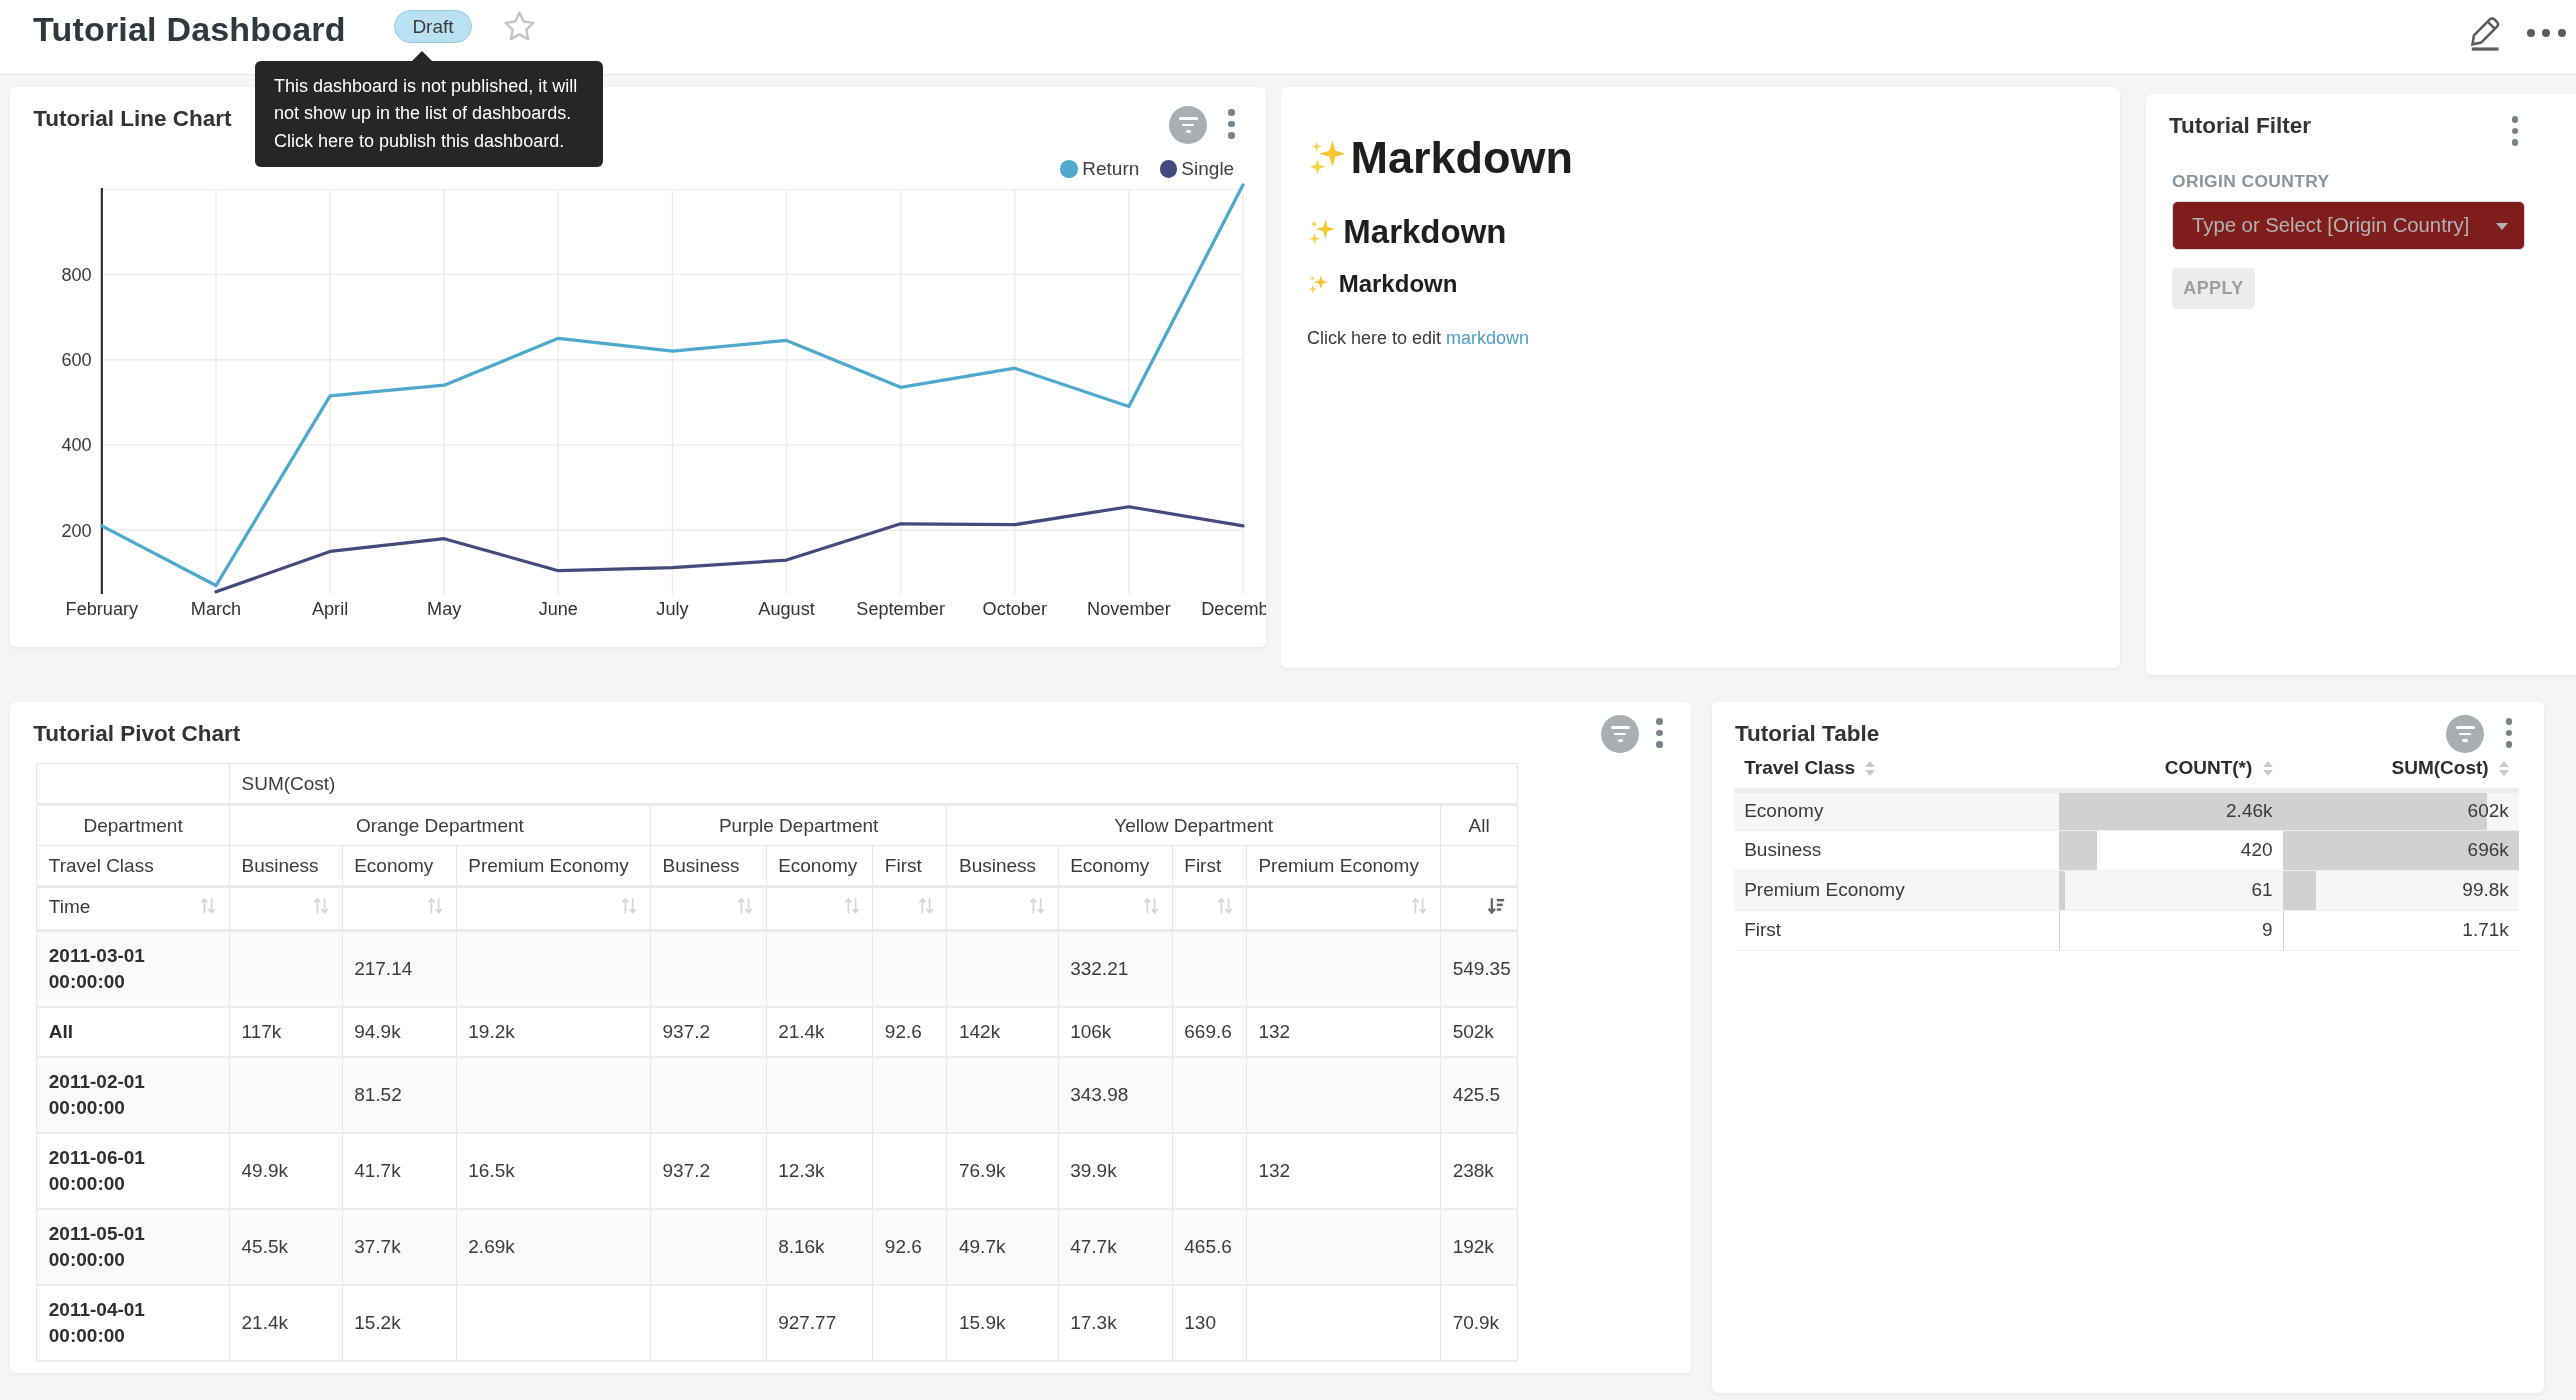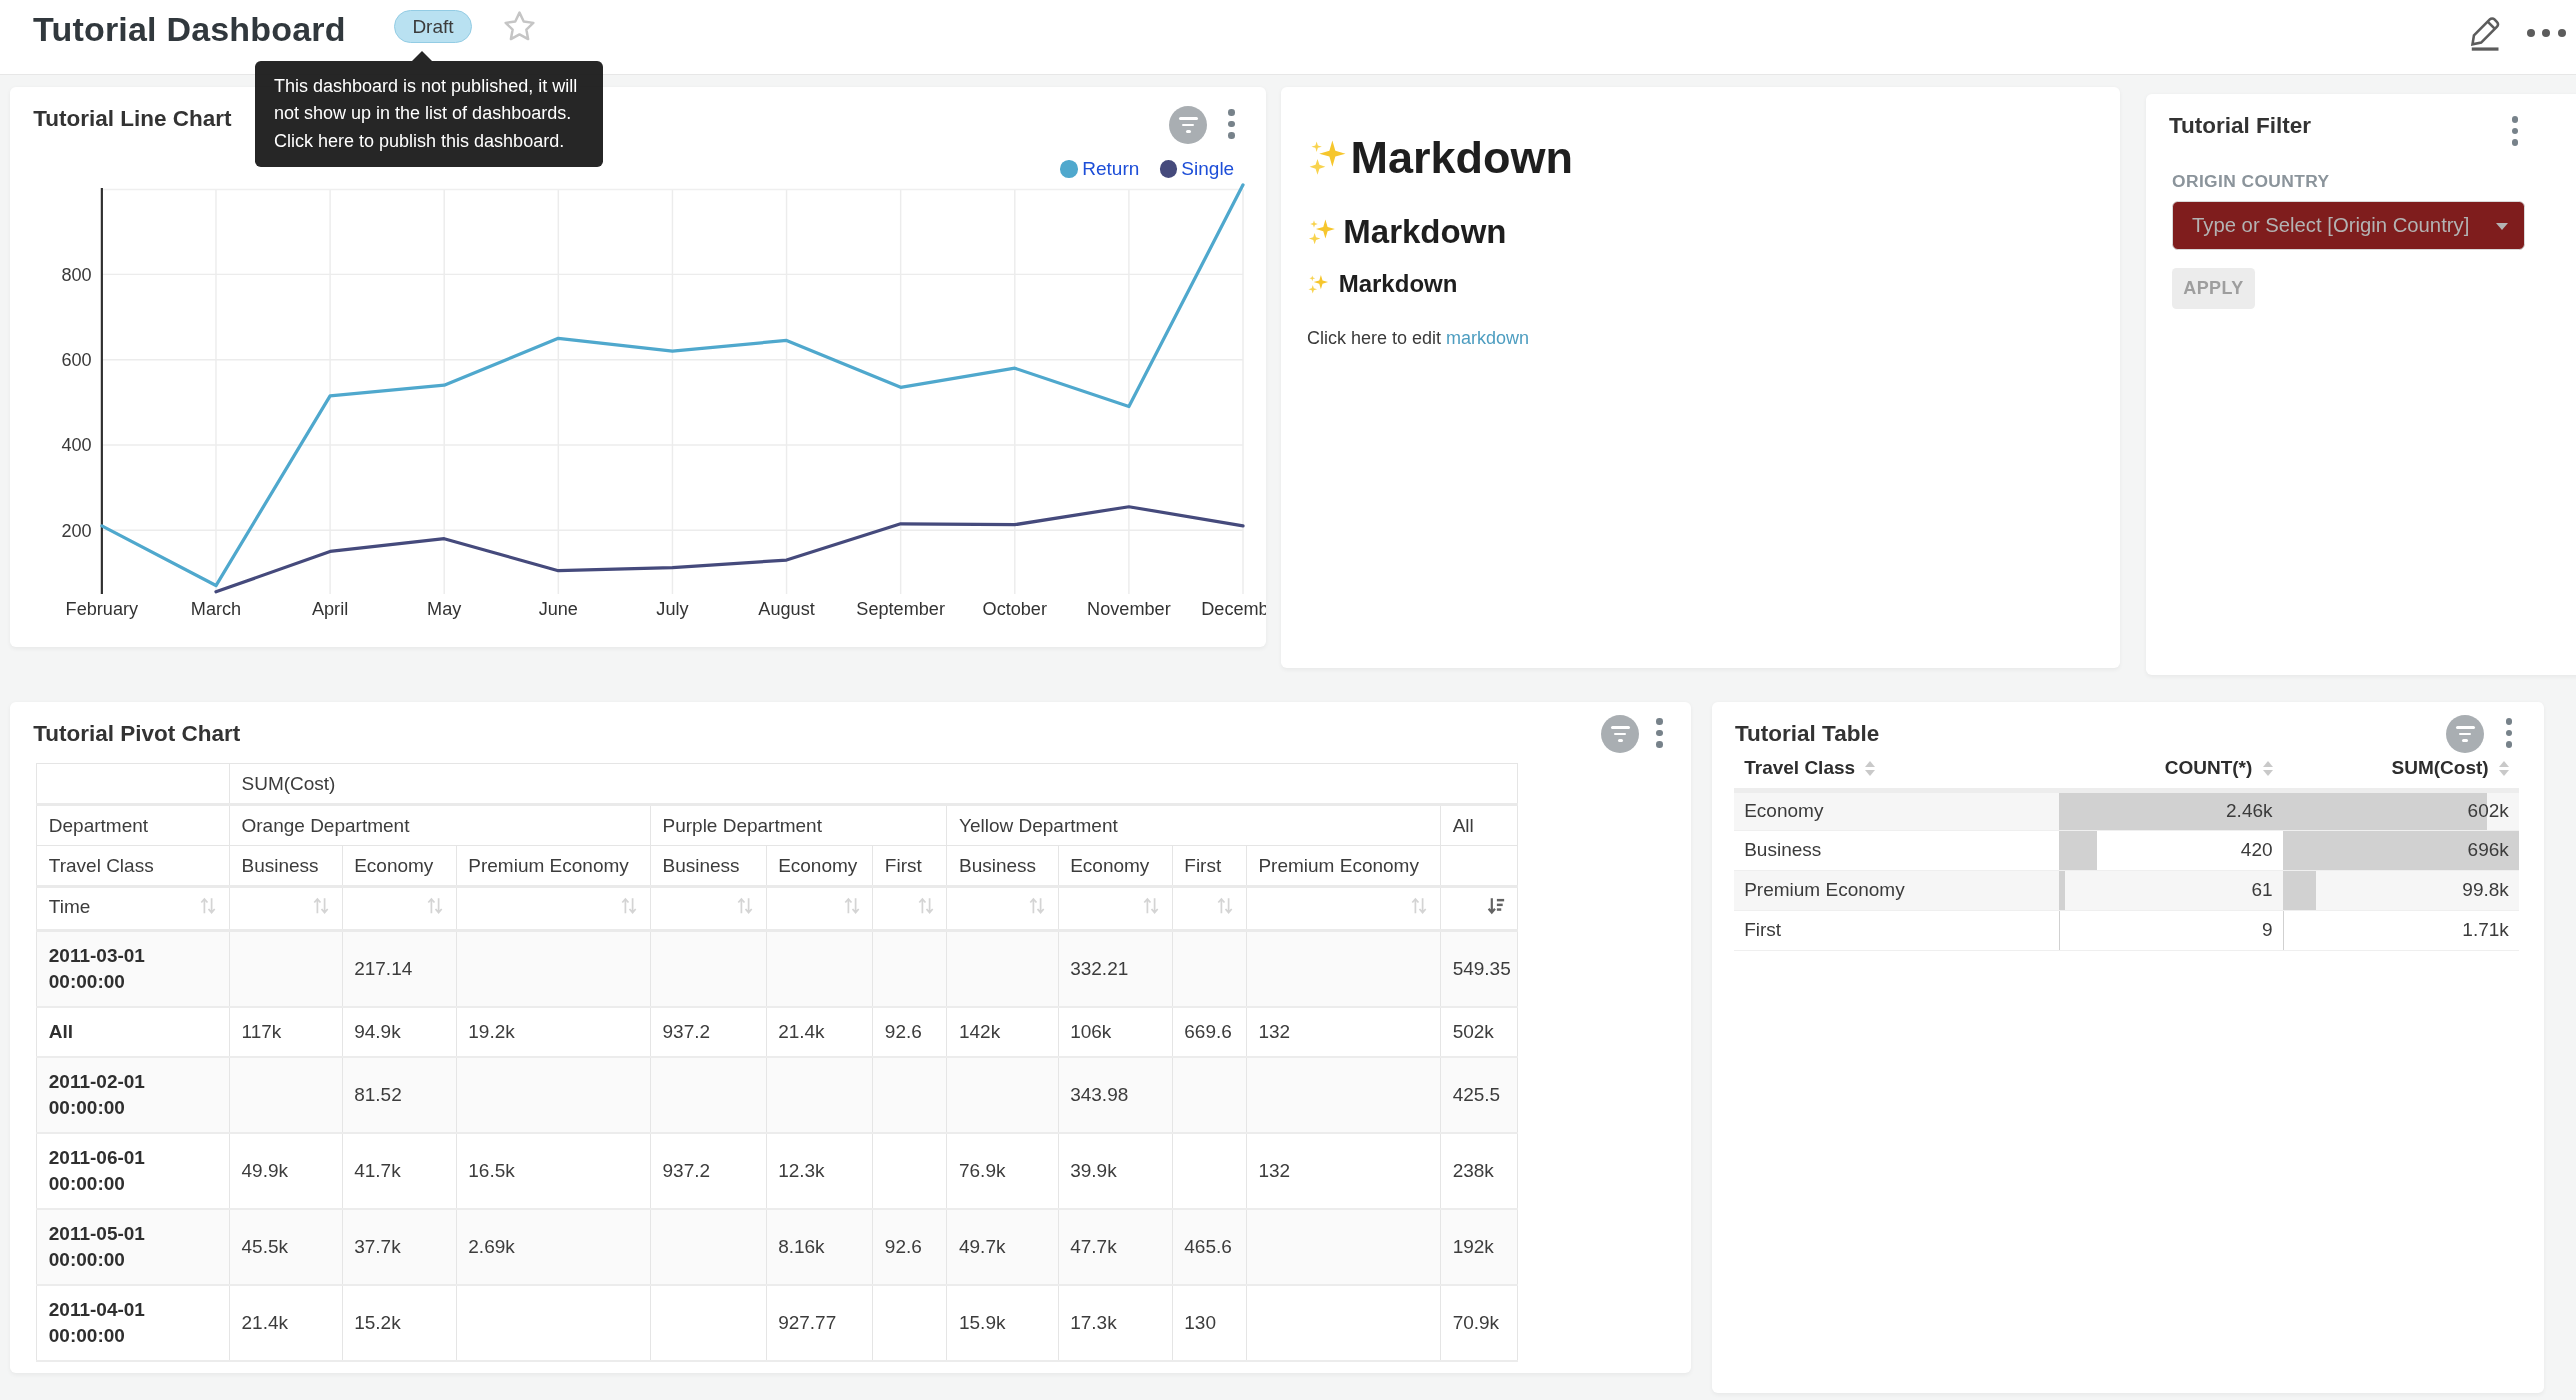--- a/index.html
+++ b/index.html
@@ -37,21 +37,21 @@
   #card-line .filter-badge { left:1159px; top:19px; }
   #card-line .kebab        { left:1216px; top:22px; }
   #card-pivot .filter-badge{ left:1591px; top:13px; }
   #card-pivot .kebab       { left:1644px; top:16px; }
   #card-table .filter-badge{ left:734px; top:13px; }
   #card-table .kebab       { left:792px; top:16px; }
   #card-filter .kebab      { left:364px;  top:22px; }
 
   
   #chart-legend { position:absolute; top:71px; right:32px; display:flex; gap:20.3px; }
-  .leg-item { display:flex; align-items:center; gap:4.4px; font-size:19px; color:#1d4ed8; cursor:pointer; }
+  .leg-item { display:flex; align-items:center; gap:4.4px; font-size:19px; color:#404040; cursor:pointer; }
   .leg-dot { width:17.4px; height:17.4px; border-radius:50%; }
   #line-svg { position:absolute; left:0; top:93px; }
 
   
   .md-h { position:absolute; left:26px; display:flex; align-items:center; color:#1e1e1e; font-weight:700; }
   .md-h1 { top:45px;  font-size:45px; gap:1.5px;  }
   .md-h2 { top:126px; font-size:33px; gap:5.8px;  }
   .md-h3 { top:183px; font-size:24px; gap:8.7px; }
   .md-p { position:absolute; left:26px; top:241px; font-size:18px; color:#3a3a3a; }
   .md-link { color:#4d9dc0; cursor:pointer; }
@@ -61,21 +61,21 @@
   .f-label { position:absolute; left:26px; top:77px; font-size:17.4px; font-weight:600; color:#8b949b; letter-spacing:0.4px; }
   .f-select { position:absolute; left:26px; top:107px; width:353px; height:49px; border:1.5px solid #d9d9d9; border-radius:5.8px; background:#7f1d1d; display:flex; align-items:center; cursor:pointer; }
   .f-select span { padding-left:19px; font-size:20.3px; color:#b3b3b3; }
   .f-caret { position:absolute; right:16px; top:21px; width:0; height:0; border:6.5px solid transparent; border-top:7.3px solid #b3b3b3; border-bottom:0; }
   .f-apply { position:absolute; left:26px; top:174px; width:83px; height:41px; background:#ececec; border:none; border-radius:4.4px; font-size:18px; font-weight:600; color:#9e9e9e; letter-spacing:0.4px; font-family:"Liberation Sans",sans-serif; }
 
   
   #pivot-table { position:absolute; left:26px; top:61px; width:1482px; border-collapse:collapse; table-layout:fixed; font-size:19px; color:#3c3c3c; }
   #pivot-table th, #pivot-table td { border:0.7px solid #e5e5e5; padding:8px 11.6px; text-align:left; font-weight:400; vertical-align:middle; overflow:hidden; }
   #pivot-table thead th { height:41px; }
-  #pivot-table tr.pr2 th { border-top:3.6px solid #eaeaea; }
+  #pivot-table tr.pr2 th { border-top:3.6px solid #eaeaea;text-align:center; }
   #pivot-table tr.pr4 th { border-top:3.6px solid #eaeaea; border-bottom:3.6px solid #eaeaea; }
   #pivot-table tbody th { font-weight:600; color:#2f2f2f; line-height:26px; }
   #pivot-table tbody th, #pivot-table tbody td { border-bottom:2.2px solid #ececec; padding:11px 11.6px; }
   #pivot-table tbody tr:nth-child(odd) { background:#fafafa; }
   .p-sorter { float:right; margin-top:0; }
 
   
   #t-table { position:absolute; left:22px; top:46px; width:785px; border-collapse:collapse; table-layout:fixed; font-size:19px; color:#3b3b3b; }
   #t-table th { font-weight:600; color:#2d2d2d; padding:0 10.2px; height:42px; border-bottom:5.1px solid #ededed; white-space:nowrap; cursor:pointer; }
   #t-table th.num { text-align:right; }

